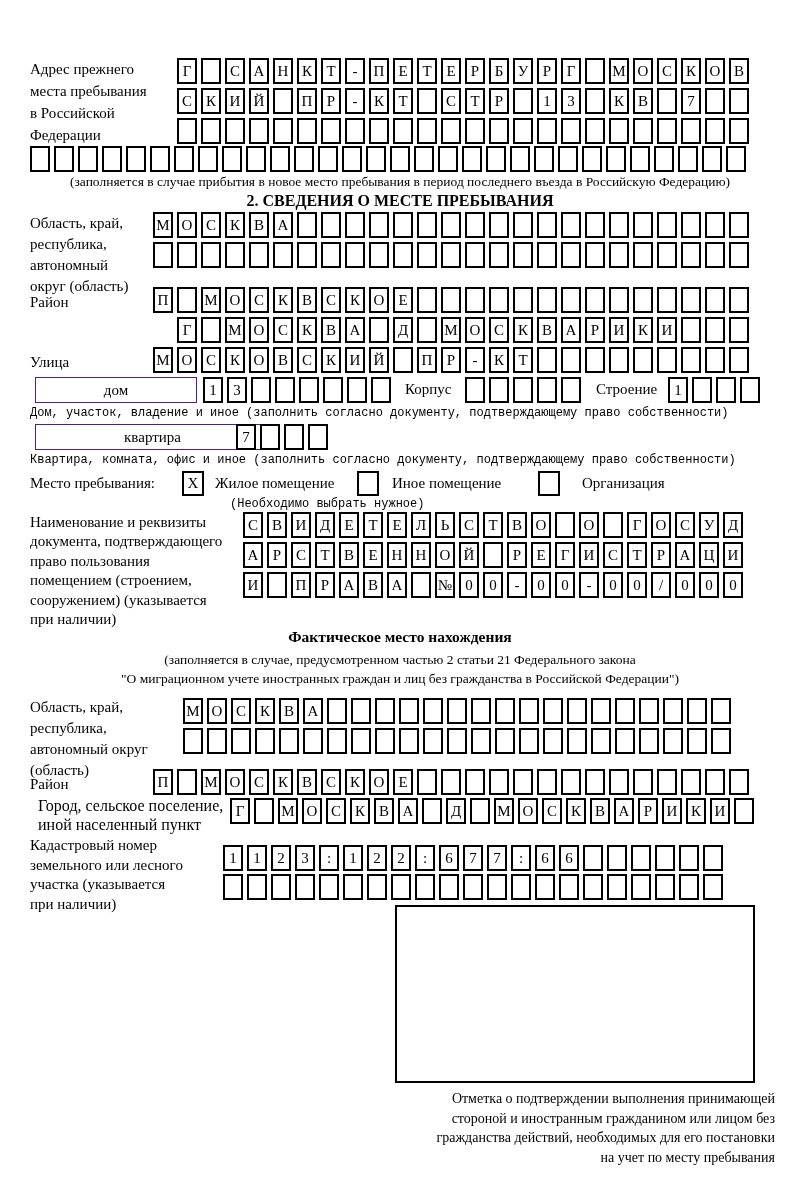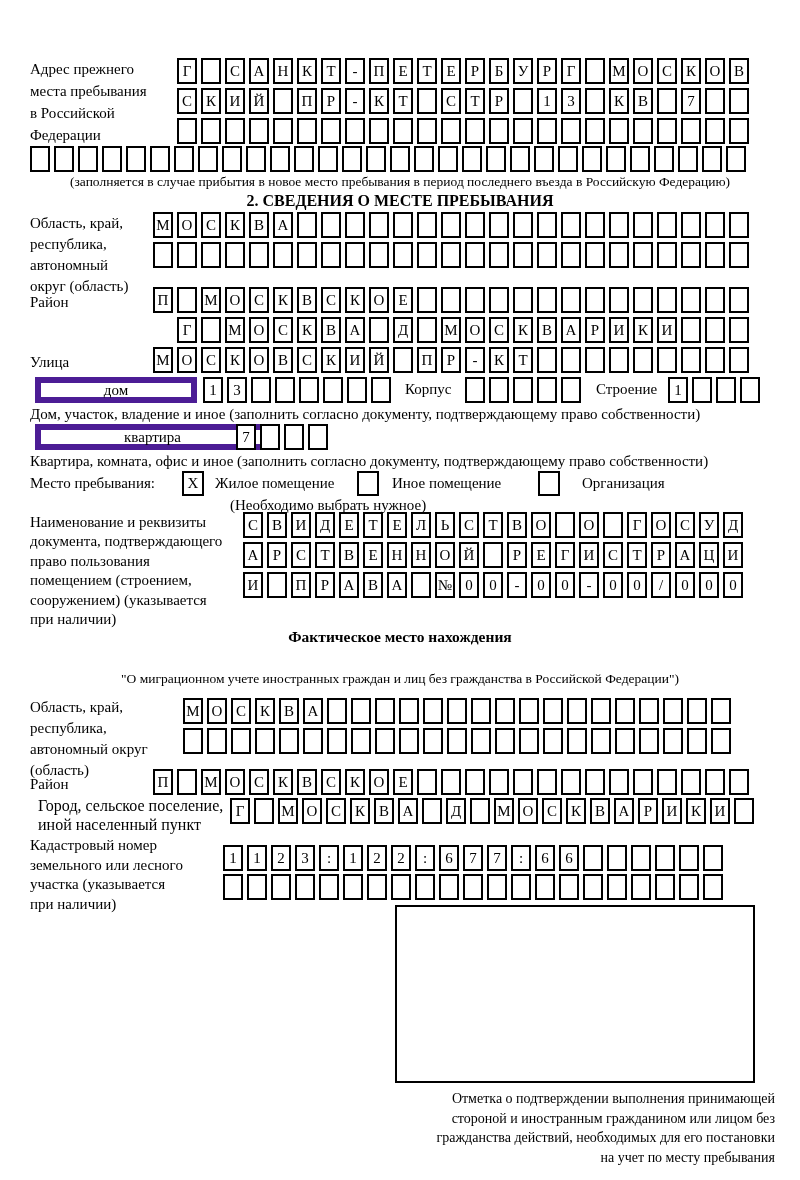--- a/index.html
+++ b/index.html
@@ -17,26 +17,26 @@
   .cells { position: absolute; display: flex; gap: 4px; }
   .cell {
     width: 20px; height: 26px;
     border: 2px solid #000;
     display: flex; align-items: center; justify-content: center;
     font-size: 15px; line-height: 1;
     background: #fff;
   }
   .label { font-size: 15px; line-height: 22px; }
   .label-tight { font-size: 15px; line-height: 21px; }
-  .caption { font-size: 15px; white-space: nowrap; }
+  .caption { font-size: 12px; white-space: nowrap; font-family: Liberation Mono, monospace; }
   .note { font-size: 13.5px; text-align: center; width: 100%; }
   .heading { font-size: 16px; font-weight: bold; text-align: center; width: 100%; }
   .widebox {
     position: absolute; height: 26px;
-    border: 6px solid #4c1d95;
+    border: 1px solid #4c1d95;
     display: flex; align-items: center; justify-content: center;
     font-size: 15px; background: #fff;
   }
   .checkbox {
     position: absolute; width: 22px; height: 25px;
     border: 2px solid #000;
     display: flex; align-items: center; justify-content: center;
     font-size: 15px; background: #fff;
   }
   .inline-label { position: absolute; font-size: 15px; white-space: nowrap; }
@@ -433,20 +433,21 @@
       <span class="cell">-</span>
       <span class="cell">0</span>
       <span class="cell">0</span>
       <span class="cell">/</span>
       <span class="cell">0</span>
       <span class="cell">0</span>
       <span class="cell">0</span>
     </div>
 
   <div class="abs heading" style="top:628px; left:0; font-size:15.5px;">Фактическое место нахождения</div>
+  <div class="abs note" style="top:652px; left:0;">(заполняется в случае, предусмотренном частью 2 статьи 21 Федерального закона</div>
   <div class="abs note" style="top:671px; left:0;">"О миграционном учете иностранных граждан и лиц без гражданства в Российской Федерации")</div>
 
   <div class="abs label-tight" style="left:30px; top:697px;">
       <div>Область, край,</div>
       <div>республика,</div>
       <div>автономный округ</div>
       <div>(область)</div>
     </div>
   <div class="cells" style="left:183px; top:698px;">
       <span class="cell">М</span>

